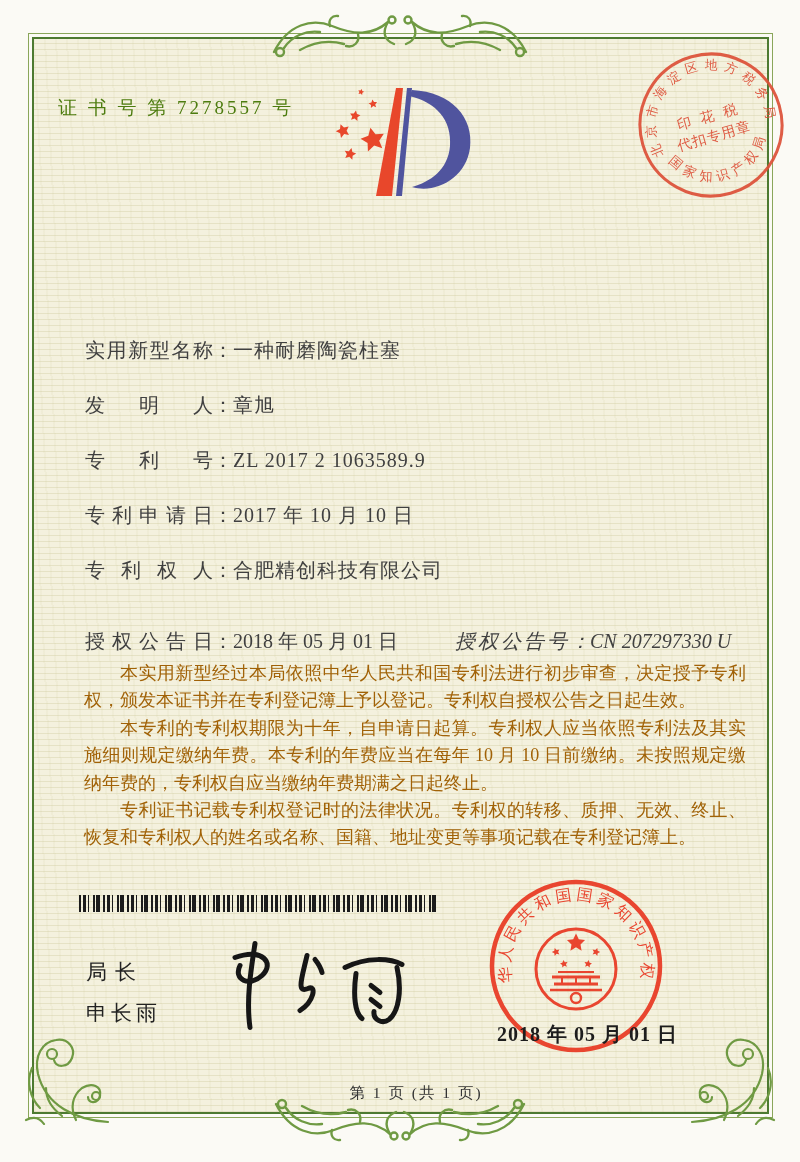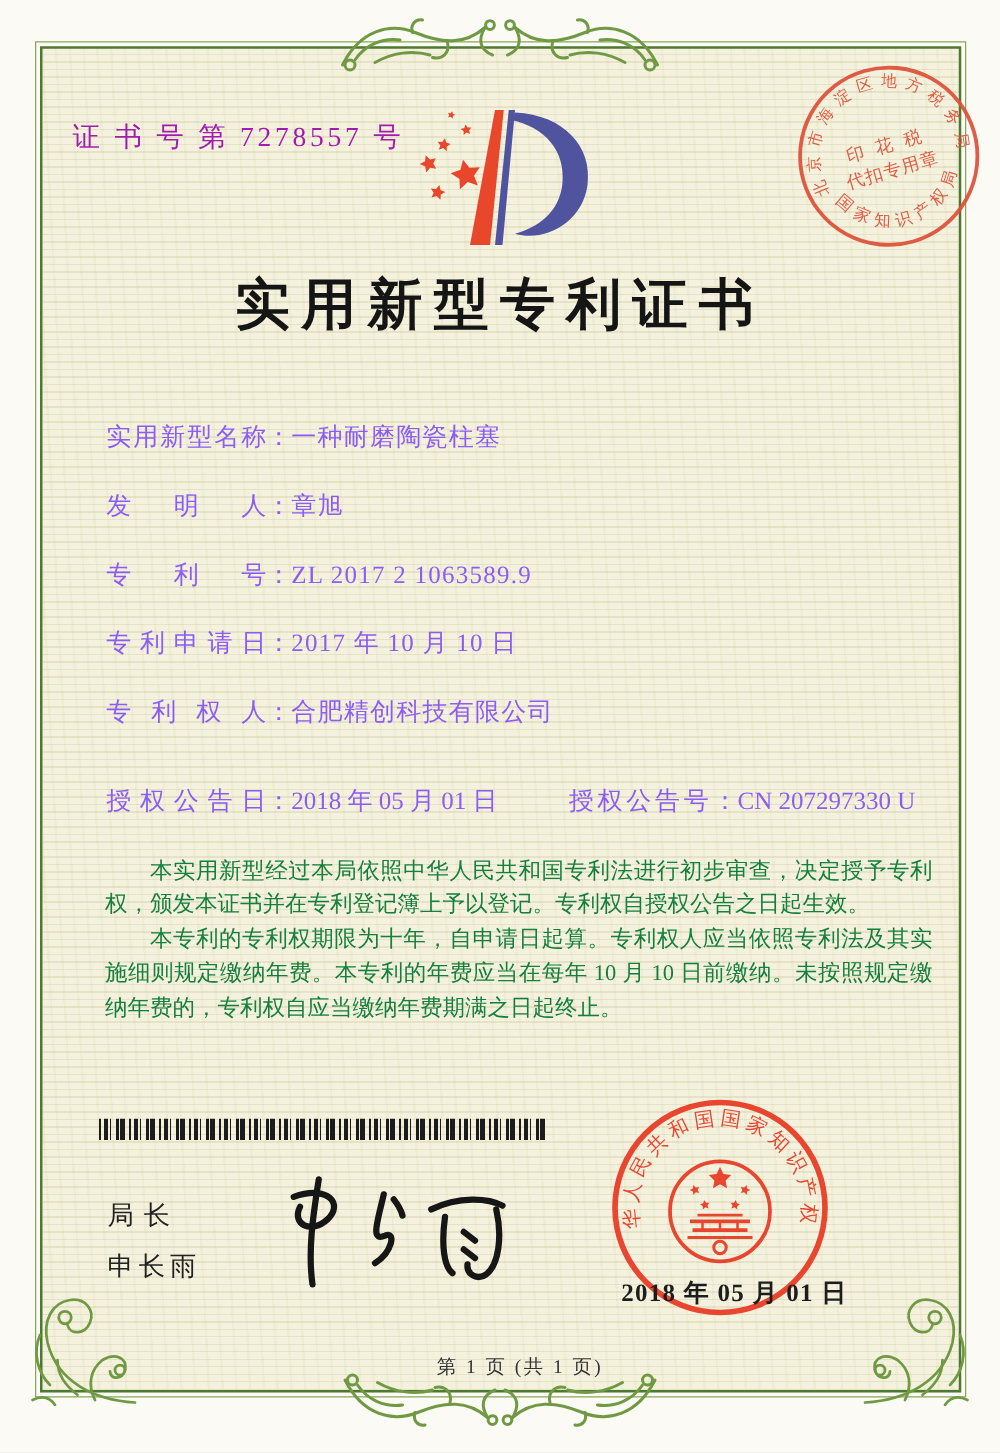--- a/index.html
+++ b/index.html
@@ -17,34 +17,34 @@
   .frame-inner{
     position:absolute;left:3px;top:3px;right:3px;bottom:3px;
     border:2.5px solid #4d7a31;box-sizing:border-box;
     background:
       repeating-linear-gradient(0deg, rgba(196,192,140,.30) 0 1px, rgba(0,0,0,0) 1px 6px),
       repeating-linear-gradient(87deg, rgba(208,204,158,.12) 0 2px, rgba(0,0,0,0) 2px 11px),
       #f4f1de;
   }
   .abs{position:absolute;}
   
-  .cert-no{left:58px;top:95px;font-size:22px;letter-spacing:3px;color:#a21caf;}
+  .cert-no{left:58px;top:95px;font-size:19px;letter-spacing:3px;color:#4d7c0f;}
   .title{
     left:0;top:214px;width:100%;text-align:center;
     font-size:44px;letter-spacing:9px;font-weight:600;color:#151515;
   }
   
-  .frow{left:85px;width:668px;font-size:20px;line-height:28px;color:#8b5cf6;}
+  .frow{left:85px;width:668px;font-size:20px;line-height:28px;color:#404040;}
   .flabel{display:inline-block;width:128px;text-align:justify;text-align-last:justify;vertical-align:top;}
   .fcolon{display:inline-block;width:20px;vertical-align:top;}
   .fvalue{display:inline-block;width:470px;vertical-align:top;letter-spacing:1px;}
-  .grant-no-group{position:absolute;left:370px;top:0;white-space:nowrap;}
-  
-  .body-text{left:84px;top:683px;width:662px;font-size:18px;line-height:27.4px;
-    text-align:justify;color:#15803d;}
+  .grant-no-group{position:absolute;left:370px;top:0;white-space:nowrap;font-style:italic;}
+  
+  .body-text{left:84px;top:660px;width:662px;font-size:18px;line-height:27.4px;
+    text-align:justify;color:#a16207;}
   .body-text p{margin:0;text-indent:2em;}
   
   .barcode{
     left:79px;top:895px;width:360px;height:17px;
     background:repeating-linear-gradient(90deg,
       #1c1c1c 0 2px, rgba(0,0,0,0) 2px 4px,
       #1c1c1c 4px 7px, rgba(0,0,0,0) 7px 9px,
       #1c1c1c 9px 10px, rgba(0,0,0,0) 10px 14px,
       #1c1c1c 14px 16px, rgba(0,0,0,0) 16px 17px,
       #1c1c1c 17px 21px, rgba(0,0,0,0) 21px 24px);
@@ -143,21 +143,20 @@
     <g fill="#e8472b">
       <use href="#sym-star" transform="translate(43,66) scale(1.25) rotate(-12)"></use>
       <use href="#sym-star" transform="translate(20,80) scale(0.62) rotate(14)"></use>
       <use href="#sym-star" transform="translate(13,57) scale(0.72) rotate(-20)"></use>
       <use href="#sym-star" transform="translate(25,42) scale(0.55) rotate(10)"></use>
       <use href="#sym-star" transform="translate(43,30) scale(0.45) rotate(-8)"></use>
       <use href="#sym-star" transform="translate(31,18) scale(0.32) rotate(15)"></use>
     </g>
   </svg>
 
-  <div class="abs title">实用新型专利证书</div>
 
   <div class="abs frow" style="top:336px">
     <span class="flabel">实用新型名称</span><span class="fcolon">：</span><span class="fvalue">一种耐磨陶瓷柱塞</span>
   </div>
   <div class="abs frow" style="top:391px">
     <span class="flabel">发明人</span><span class="fcolon">：</span><span class="fvalue">章旭</span>
   </div>
   <div class="abs frow" style="top:446px">
     <span class="flabel">专利号</span><span class="fcolon">：</span><span class="fvalue">ZL 2017 2 1063589.9</span>
   </div>
@@ -170,20 +169,21 @@
   <div class="abs frow" style="top:627px;position:absolute">
     <span class="flabel">授权公告日</span><span class="fcolon">：</span><span>2018 年 05 月 01 日</span>
     <span class="grant-no-group">
       <span style="letter-spacing:3px">授权公告号</span><span>：</span><span>CN 207297330 U</span>
     </span>
   </div>
 
   <div class="abs body-text">
     <p>本实用新型经过本局依照中华人民共和国专利法进行初步审查，决定授予专利权，颁发本证书并在专利登记簿上予以登记。专利权自授权公告之日起生效。</p>
     <p>本专利的专利权期限为十年，自申请日起算。专利权人应当依照专利法及其实施细则规定缴纳年费。本专利的年费应当在每年 10 月 10 日前缴纳。未按照规定缴纳年费的，专利权自应当缴纳年费期满之日起终止。</p>
+    <p>专利证书记载专利权登记时的法律状况。专利权的转移、质押、无效、终止、恢复和专利权人的姓名或名称、国籍、地址变更等事项记载在专利登记簿上。</p>
   </div>
 
   <div class="abs barcode"></div>
 
   <div class="abs signer-title">局长</div>
   <div class="abs signer-name">申长雨</div>
 
   <svg class="abs sig-box" viewBox="0 0 230 110">
     <g fill="none" stroke="#161616" stroke-width="5" stroke-linecap="round">
       <path d="M60,16 C56,42 51,72 55,100"></path>

